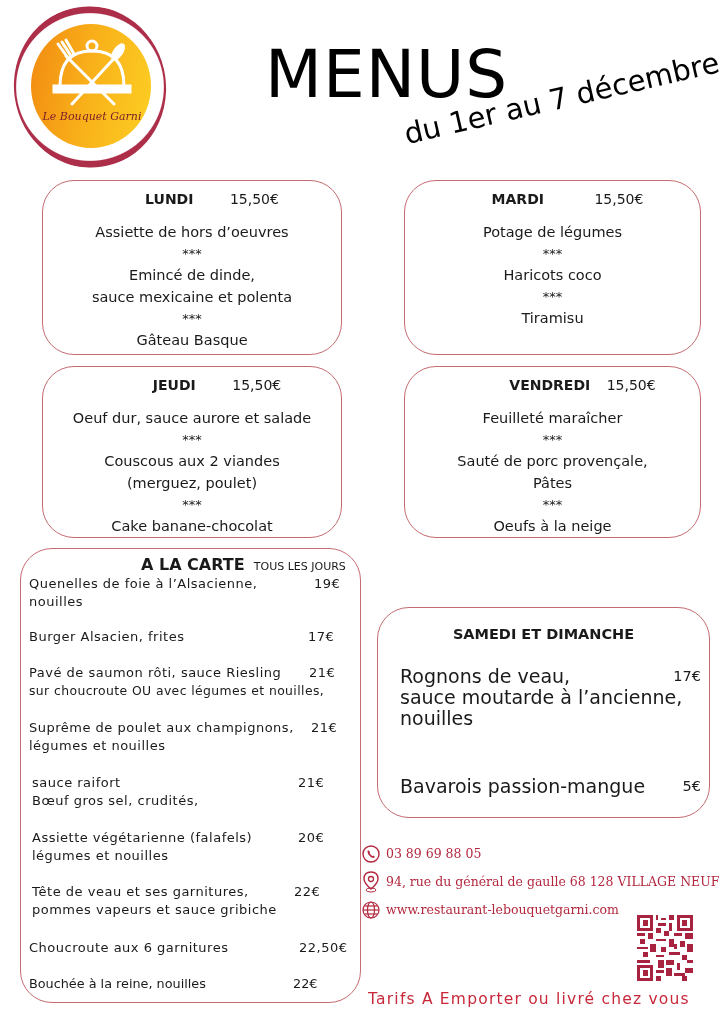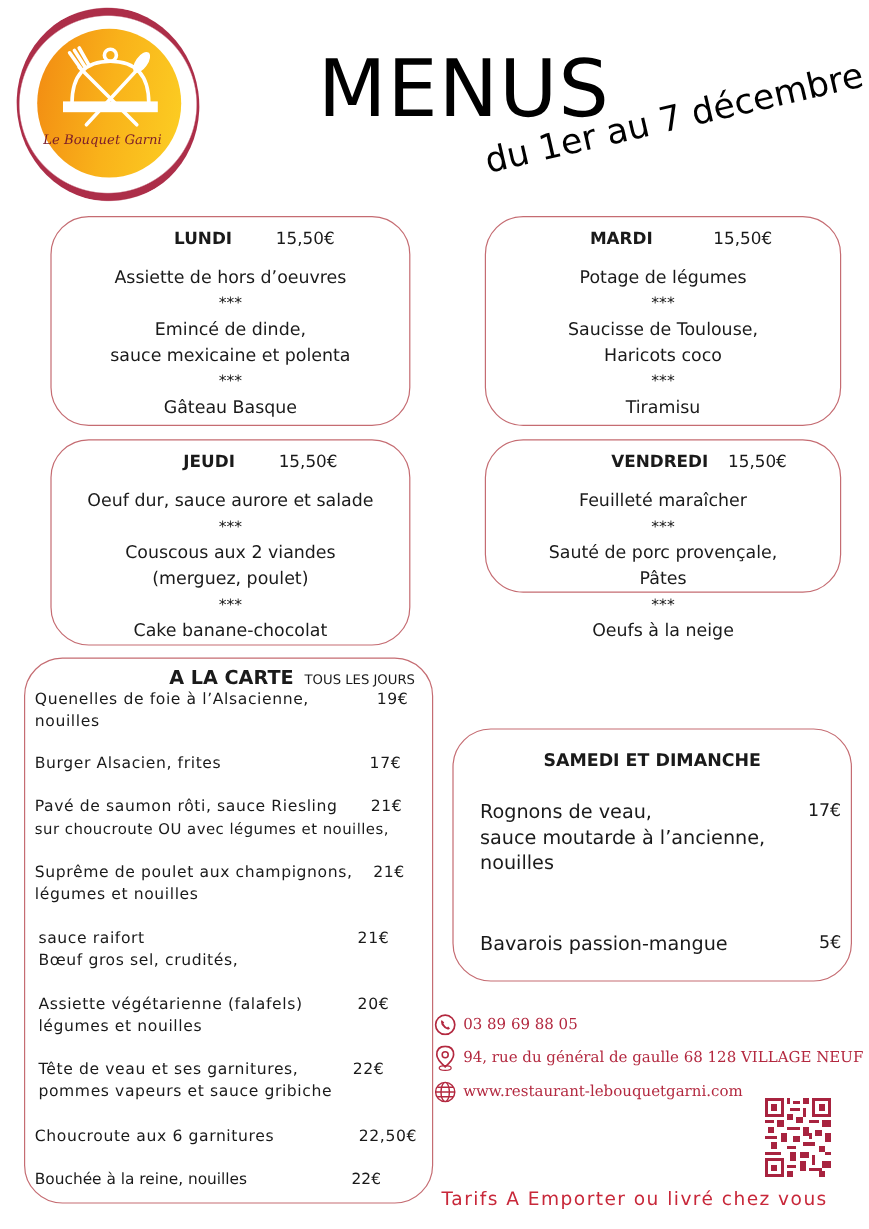--- a/index.html
+++ b/index.html
@@ -16,21 +16,21 @@
       background: radial-gradient(circle at 50% 50%, #ffffff 0 66%, #a8233f 67% 72%, #ffffff 73% 74%, #b4284a 75% 100%);
       transform: rotate(-8deg);
       opacity: 0.95;
     }
     .logo-disc {
       position: absolute; left: 17px; top: 18px; width: 120px; height: 124px; border-radius: 50%;
       background: linear-gradient(100deg, #f28a12 0%, #f9b21a 50%, #fccf23 100%);
     }
     .logo-icon { position: absolute; left: 30px; top: 30px; width: 96px; height: 70px; }
     .logo-text {
-      position: absolute; left: 22px; top: 104px; width: 112px; text-align: left;
+      position: absolute; left: 22px; top: 104px; width: 112px; text-align: center;
       font-family: "DejaVu Serif", serif; font-style: italic; font-size: 11px; color: #7a1c2a;
     }
 
     
     .title { left: 265px; top: 42px; font-size: 66px; font-weight: 400; letter-spacing: 1px; color: #000; line-height: 1; font-family: "DejaVu Sans", sans-serif; }
     .subtitle {
       left: 408px; top: 78px; font-size: 29px; color: #000; font-family: "DejaVu Sans", sans-serif;
       transform: rotate(-13deg); transform-origin: left bottom; white-space: nowrap; line-height: 1;
       top: 120px;
     }
@@ -42,34 +42,34 @@
     }
     .box-head { margin-top: 8px; font-size: 14px; line-height: 20px; }
     .box-head .day { font-weight: 700; margin-right: 32px; }
     .box-head .price { font-weight: 400; }
     .box-lines { font-size: 14.5px; line-height: 22px; margin-top: 12px; color: #1a1a1a; }
     .box-lines .sep { line-height: 21px; font-size: 13px; }
 
     #box-lundi    { left: 42px;  top: 180px; width: 300px; height: 175px; }
     #box-mardi    { left: 404px; top: 180px; width: 297px; height: 175px; }
     #box-jeudi    { left: 42px;  top: 366px; width: 300px; height: 172px; }
-    #box-vendredi { left: 404px; top: 366px; width: 297px; height: 128px; }
+    #box-vendredi { left: 404px; top: 366px; width: 297px; height: 172px; }
 
     
     #box-carte { left: 20px; top: 548px; width: 341px; height: 455px; text-align: left; }
     .carte-head { position: absolute; left: 120px; top: 6px; white-space: nowrap; }
     .carte-head .h { font-weight: 700; font-size: 16px; }
     .carte-head .s { font-size: 11px; margin-left: 4px; text-align: center; }
     .carte-item { position: absolute; left: 8px; width: 320px; font-size: 13px; line-height: 18px; letter-spacing: 0.5px; font-family: "DejaVu Sans", sans-serif; }
     .carte-item .price { position: absolute; top: 0; }
 
     
     #box-samedi { left: 377px; top: 607px; width: 333px; height: 211px; text-align: left; }
     .sam-head { position: absolute; left: 0; right: 0; top: 18px; text-align: center; font-weight: 700; font-size: 14.5px; }
-    .sam-item { position: absolute; left: 22px; font-size: 16px; line-height: 21px; }
+    .sam-item { position: absolute; left: 22px; font-size: 19px; line-height: 21px; }
     .sam-price { position: absolute; right: 8px; font-size: 14.5px; }
 
     
     .contact { left: 362px; font-family: "DejaVu Serif", serif; font-size: 12.5px; color: #b3283f; white-space: nowrap; }
     .contact svg { vertical-align: middle; margin-right: 2px; }
     .qr { left: 637px; top: 915px; width: 56px; height: 66px; }
     .footer { left: 368px; top: 990px; font-size: 15.5px; color: #c8283a; letter-spacing: 1.2px; font-family: "DejaVu Sans", sans-serif; white-space: nowrap; }
   </style>
 </head>
 <body>
@@ -110,21 +110,20 @@
 </div>
 
 <div class="box" id="box-mardi">
   <div class="box-head" style="padding-left:30px">
     <span class="day">MARDI</span>
     <span class="price" style="margin-left:14px">15,50€</span>
   </div>
   <div class="box-lines">
     <div>Potage de légumes</div>
     <div class="sep">***</div>
-    <div>Saucisse de Toulouse,</div>
     <div>Haricots coco</div>
     <div class="sep">***</div>
     <div>Tiramisu</div>
   </div>
 </div>
 
 <div class="box" id="box-jeudi">
   <div class="box-head" style="padding-left:50px">
     <span class="day">JEUDI</span>
     <span class="price">15,50€</span>

